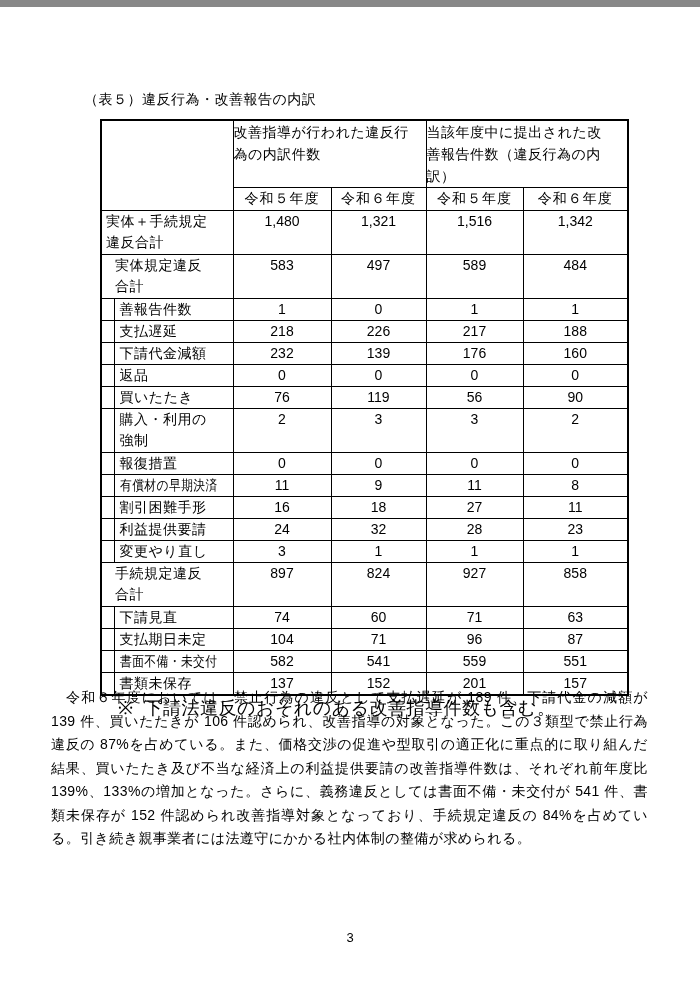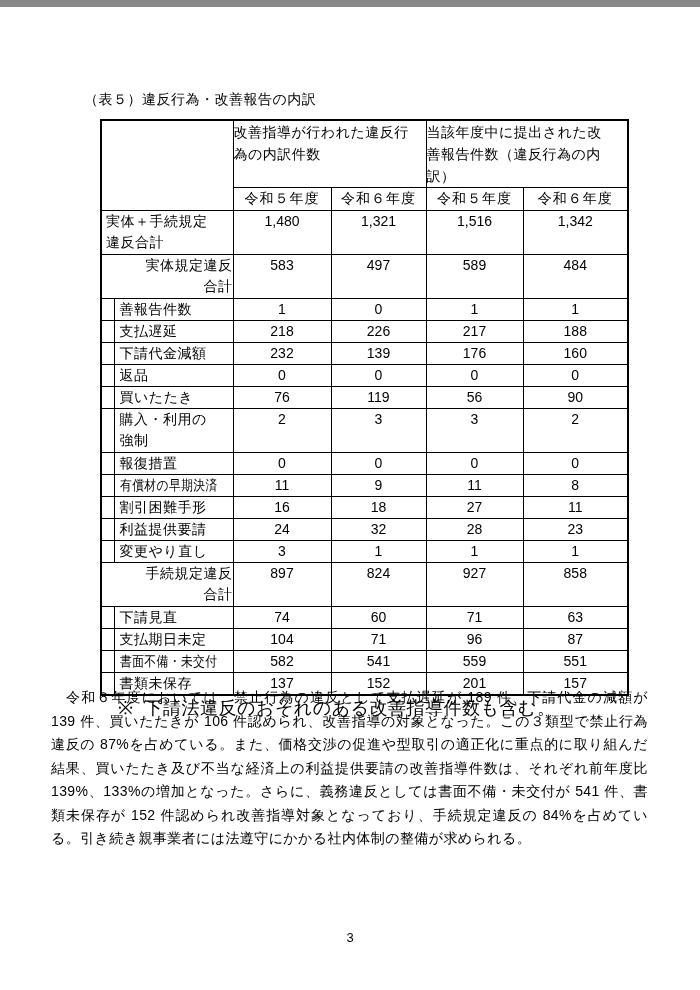--- a/index.html
+++ b/index.html
@@ -40,21 +40,21 @@
   }
   th.hv, td.hv { border-left-width:2px; border-right-width:2px; }
   td.corner { border-right:1px solid #000; }
   tr.single { height:22px; }
   tr.double { height:44px; }
   td.label {
     line-height:21px; padding-top:1px;
     white-space:pre-line; letter-spacing:0.5px;
   }
   tr.lvl0 td.label { padding-left:4px; }
-  tr.lvl1 td.label { padding-left:13px; border-bottom-style:none;text-align:right; }
+  tr.lvl1 td.label { padding-left:13px; border-bottom-style:none; }
   tr.lvl2 td.label { padding-left:5px; }
   td.sp {
     border-top-style:none; border-bottom-style:none; border-left-style:none;
   }
   td.label.tight span {
     display:inline-block; white-space:nowrap;
     transform:scaleX(0.84); transform-origin:0 50%;
   }
   td.num { text-align:center; line-height:21px; padding-top:1px; }
   .note {

